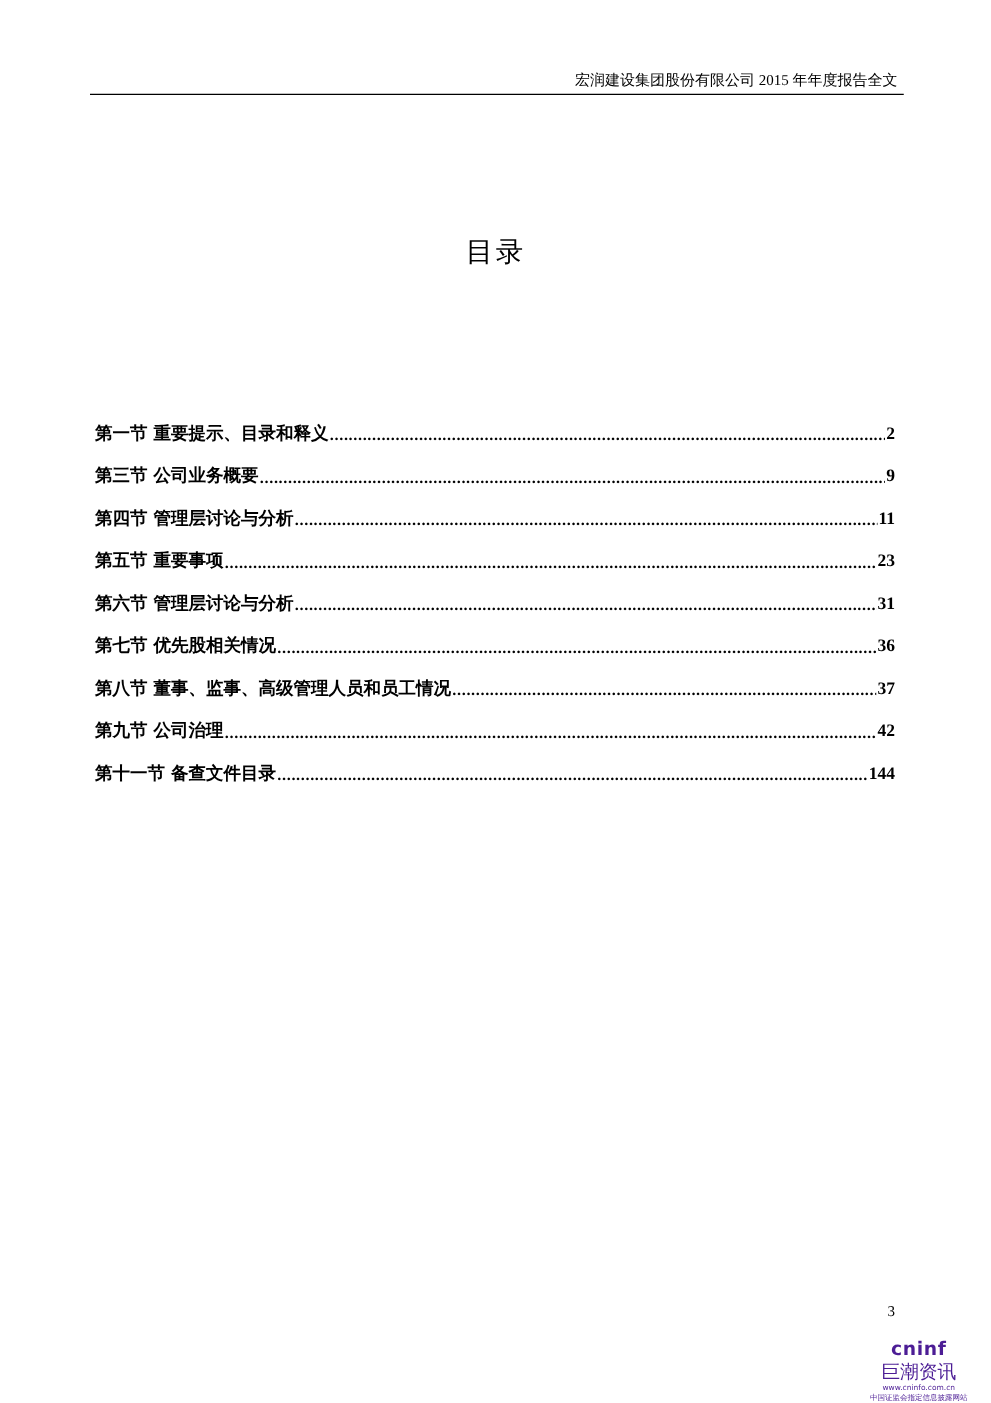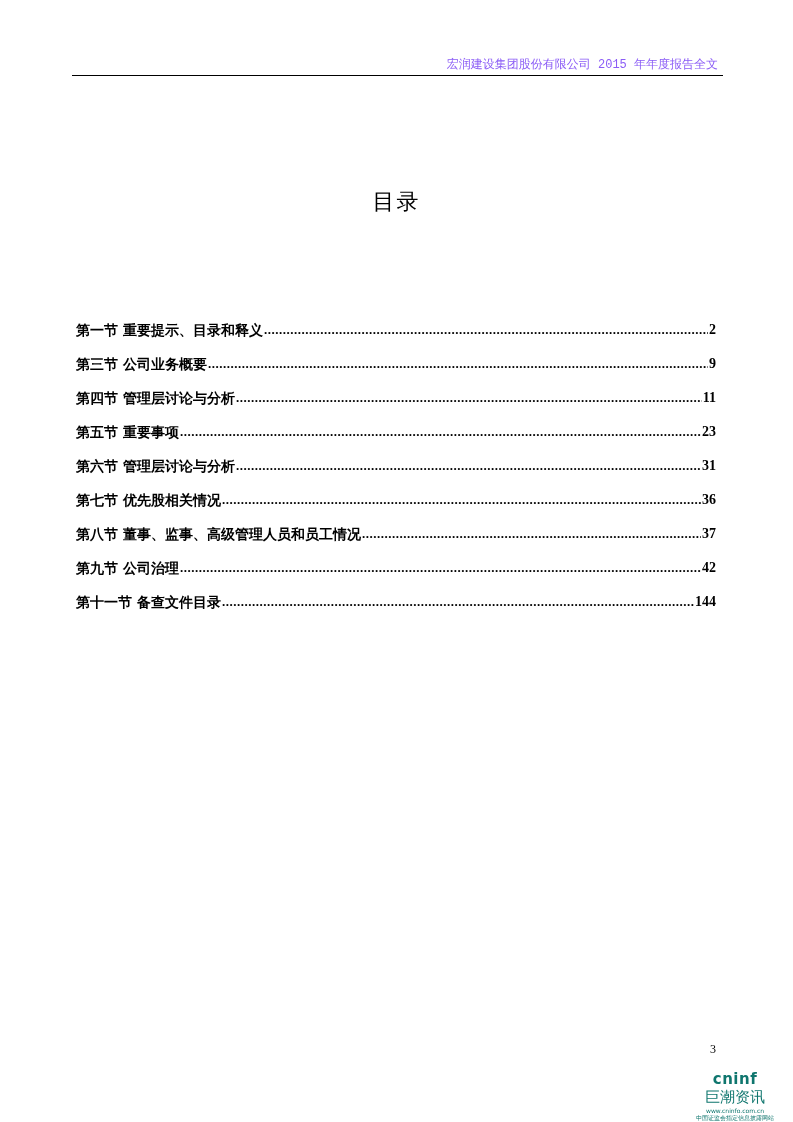--- a/index.html
+++ b/index.html
@@ -1,34 +1,34 @@
 <!DOCTYPE html>
 <html><head>
 <meta charset="utf-8">
 <style>
   html, body { margin: 0; padding: 0; background: #ffffff; }
   body { width: 793px; height: 1122px; position: relative; overflow: hidden; color: #000; }
   .header-text {
     position: absolute; right: 75px; top: 56px;
-    font-family: Liberation Mono, monospace;
-    font-size: 12px; color: #8b5cf6; white-space: nowrap;
+    font-family: Liberation Serif, serif;
+    font-size: 12px; color: #000000; white-space: nowrap;
   }
   .header-rule {
     position: absolute; left: 72px; right: 70px; top: 75px;
     border-top: 1.2px solid #000;
   }
   .title {
     position: absolute; left: 0; right: 0; top: 187px;
     text-align: center;
     font-family: "DejaVu Sans", "Liberation Sans", sans-serif;
     font-size: 22px; font-weight: normal; letter-spacing: 2px;
   }
   .toc { position: absolute; left: 76px; width: 640px; top: 322px; }
   .toc-row {
-    display: flex; align-items: flex-start; height: 34px;
+    display: flex; align-items: flex-end; height: 34px;
     font-family: "DejaVu Sans", "Liberation Sans", sans-serif;
     font-size: 14px; font-weight: bold;
   }
   .toc-num { white-space: pre; }
   .toc-label { white-space: pre; }
   .toc-leader {
     flex: 1; overflow: hidden; white-space: nowrap;
     font-family: "Liberation Serif", "DejaVu Serif", serif;
     font-weight: bold; font-size: 13px; letter-spacing: 0.5px;
     margin: 0 1px;
@@ -40,21 +40,21 @@
     font-family: "Liberation Serif", "DejaVu Serif", serif;
     font-weight: bold; font-size: 14px;
   }
   .page-number {
     position: absolute; right: 77px; top: 1042px;
     font-family: "Liberation Serif", "DejaVu Serif", serif;
     font-size: 12px;
   }
   .watermark {
     position: absolute; right: 8px; top: 1070px; width: 100px; text-align: center;
-    color: #0f766e; font-family: "DejaVu Sans", sans-serif;
+    color: #4c1d95; font-family: "DejaVu Sans", sans-serif;
   }
   .wm-logo { font-size: 15px; font-weight: bold; letter-spacing: 0.5px; }
   .wm-cn { font-size: 15px; }
   .wm-url { font-size: 6px; }
   .wm-desc { font-size: 6px; white-space: nowrap; }
 </style>
 </head>
 <body>
 
 <div class="header-text">宏润建设集团股份有限公司 2015 年年度报告全文</div>

